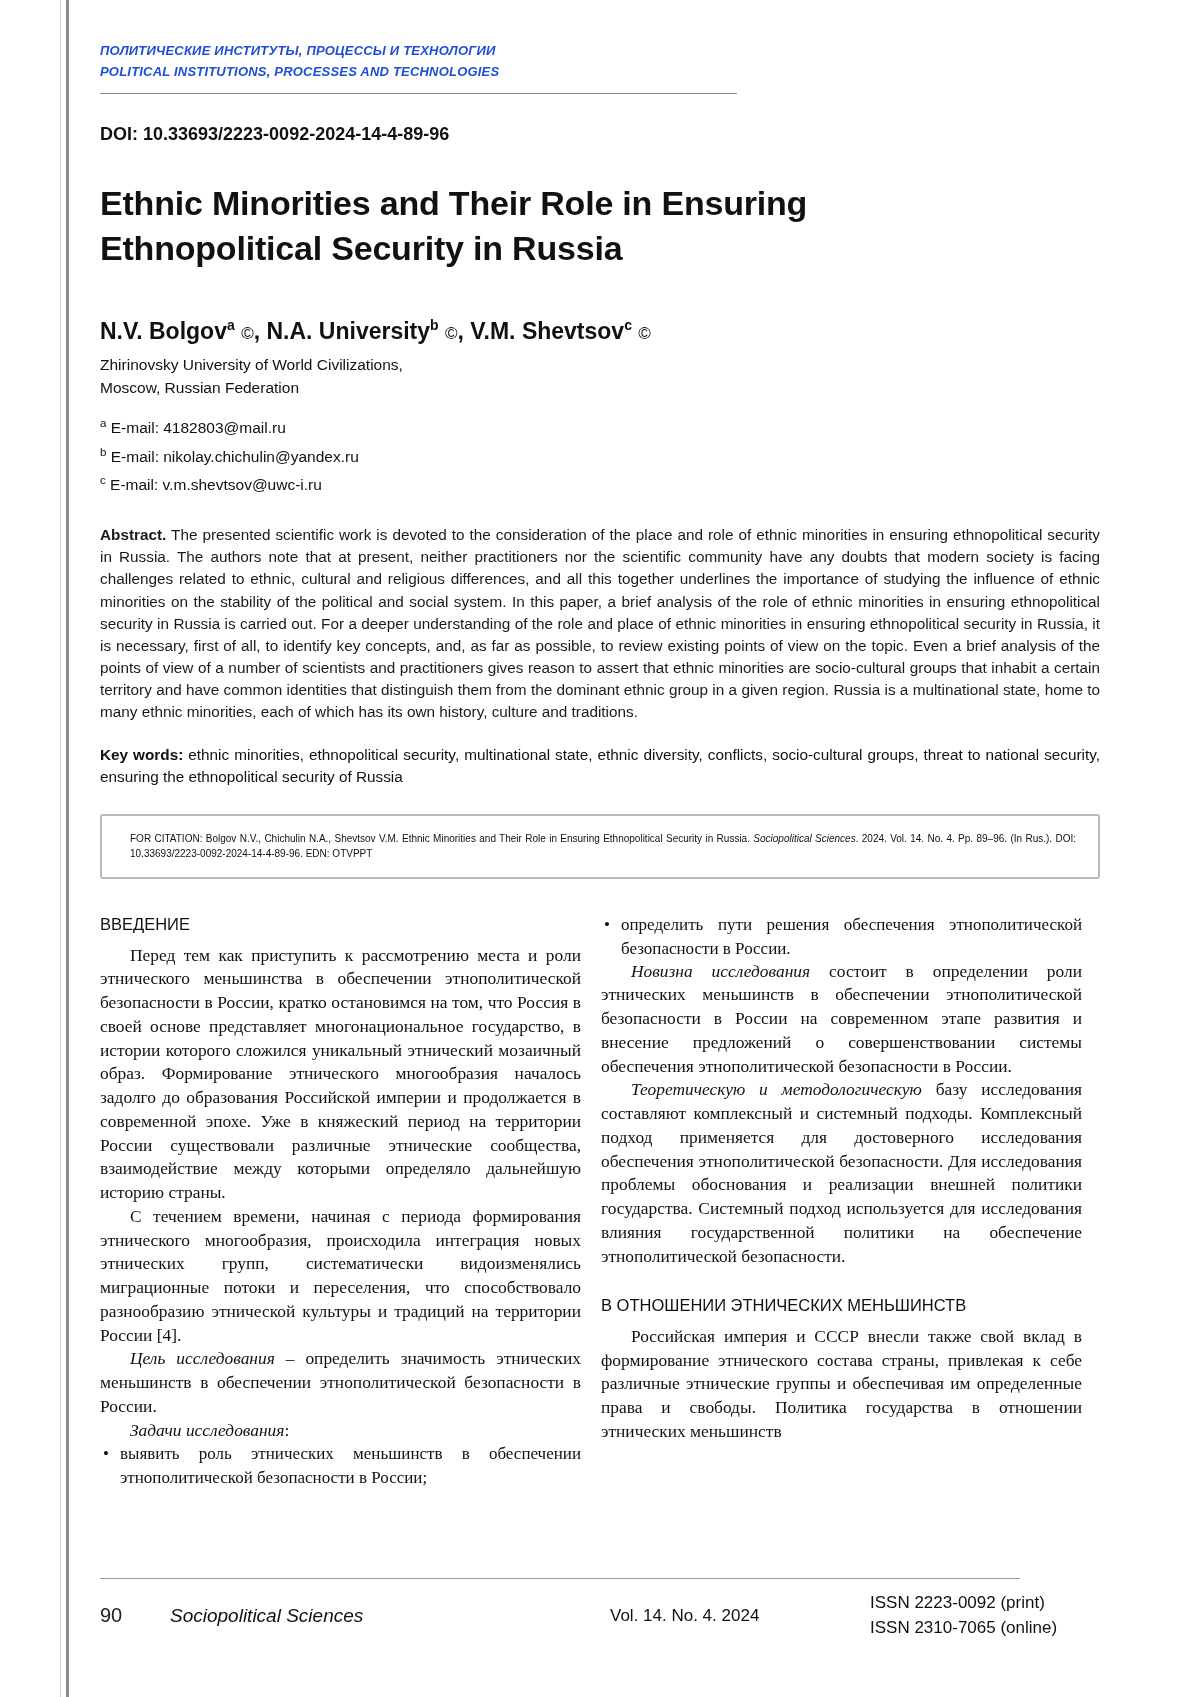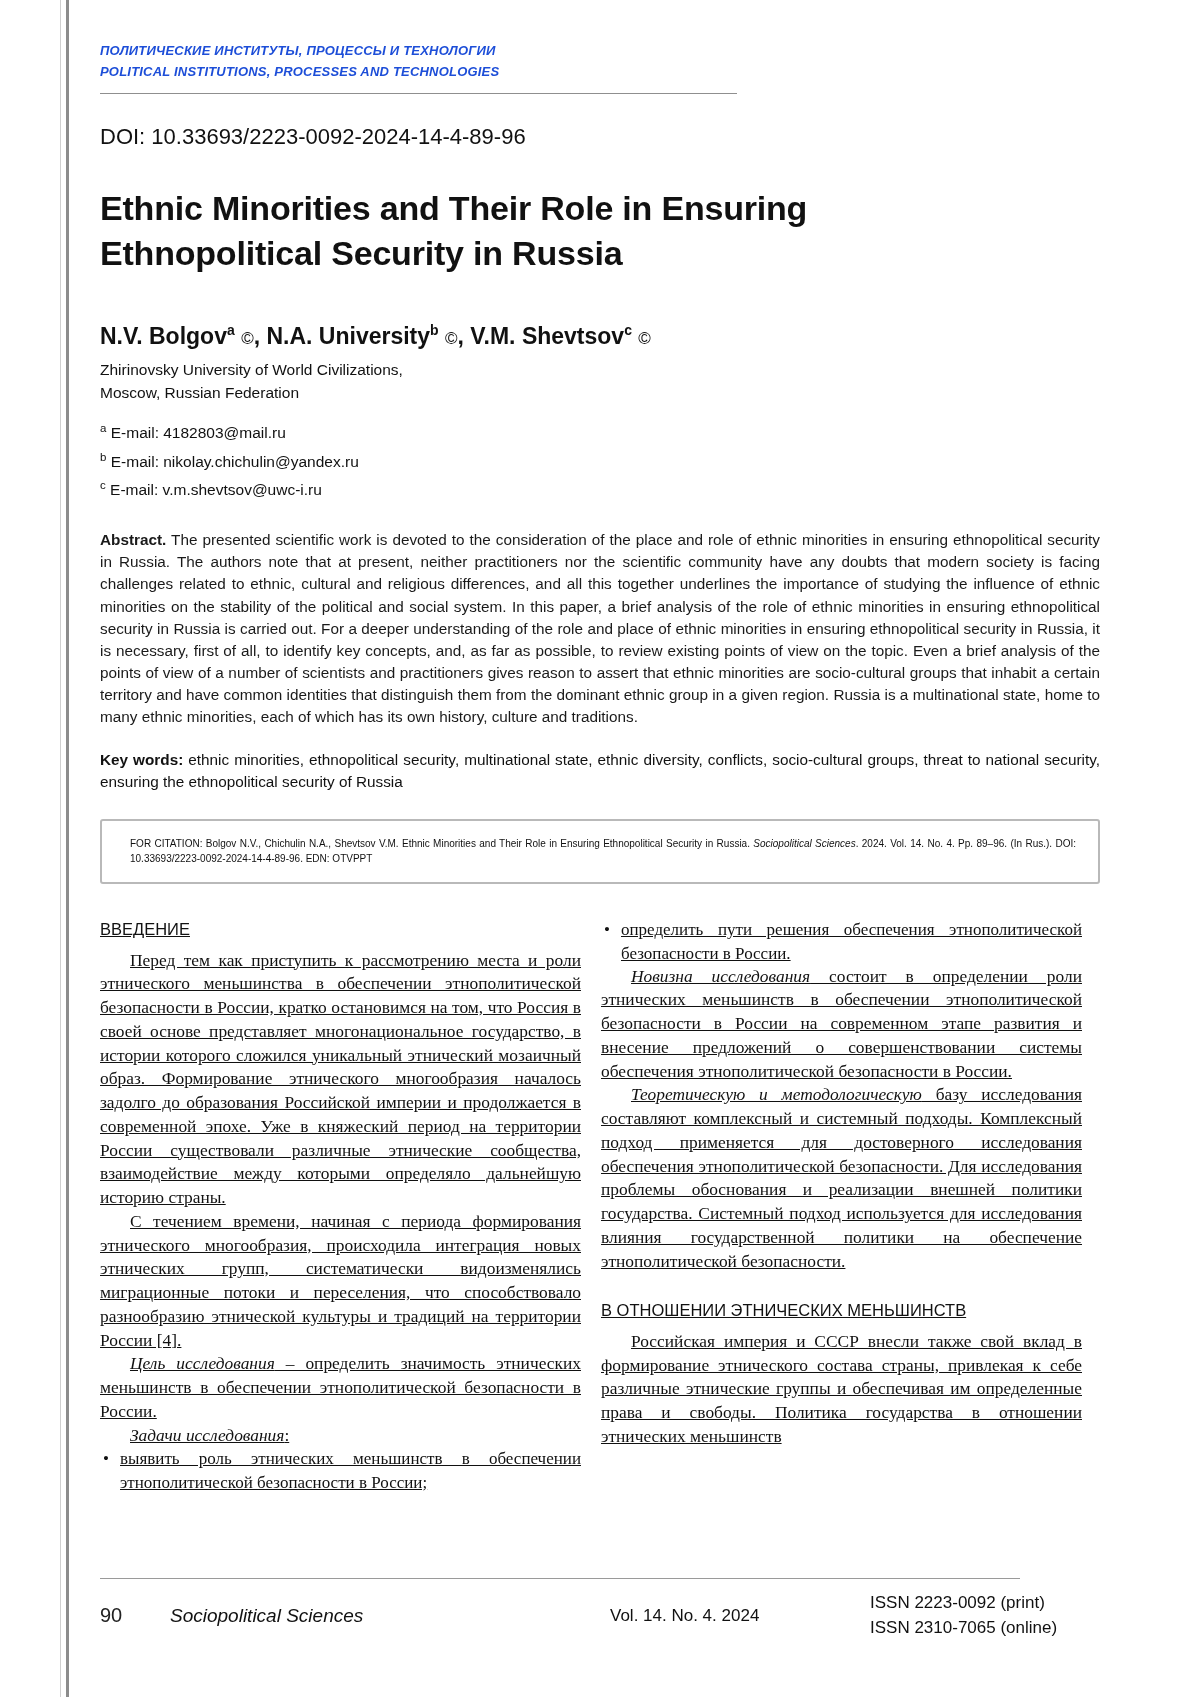--- a/index.html
+++ b/index.html
@@ -53,22 +53,23 @@
     color: #1d4ed8;
   }
   .runhead-rule {
     margin-top: 10px;
     border-bottom: 1.5px solid #8f8f8f;
     width: 637px;
   }
 
   .doi {
     margin-top: 30px;
-    font-size: 22px;
+    font-size: 18px;
     color: #111;
+    font-weight: bold;
   }
 
   h1.title {
     margin: 36px 0 0 0;
     font-size: 34px;
     line-height: 1.32;
     font-weight: 700;
     letter-spacing: -0.2px;
     max-width: 800px;
   }
@@ -120,21 +121,20 @@
     line-height: 1.52;
     text-align: justify;
   }
   .citation-box i { font-style: italic; }
 
   
   .body-cols {
     margin-top: 34px;
     display: flex;
     gap: 20px;
-    text-decoration: underline;
   }
   .col { width: 481px; }
 
   .sec-head {
     font-size: 16.5px;
     line-height: 1.35;
     margin-bottom: 8px;
     color: #111;
   }
   .sec-head.second { margin-top: 26px; }

